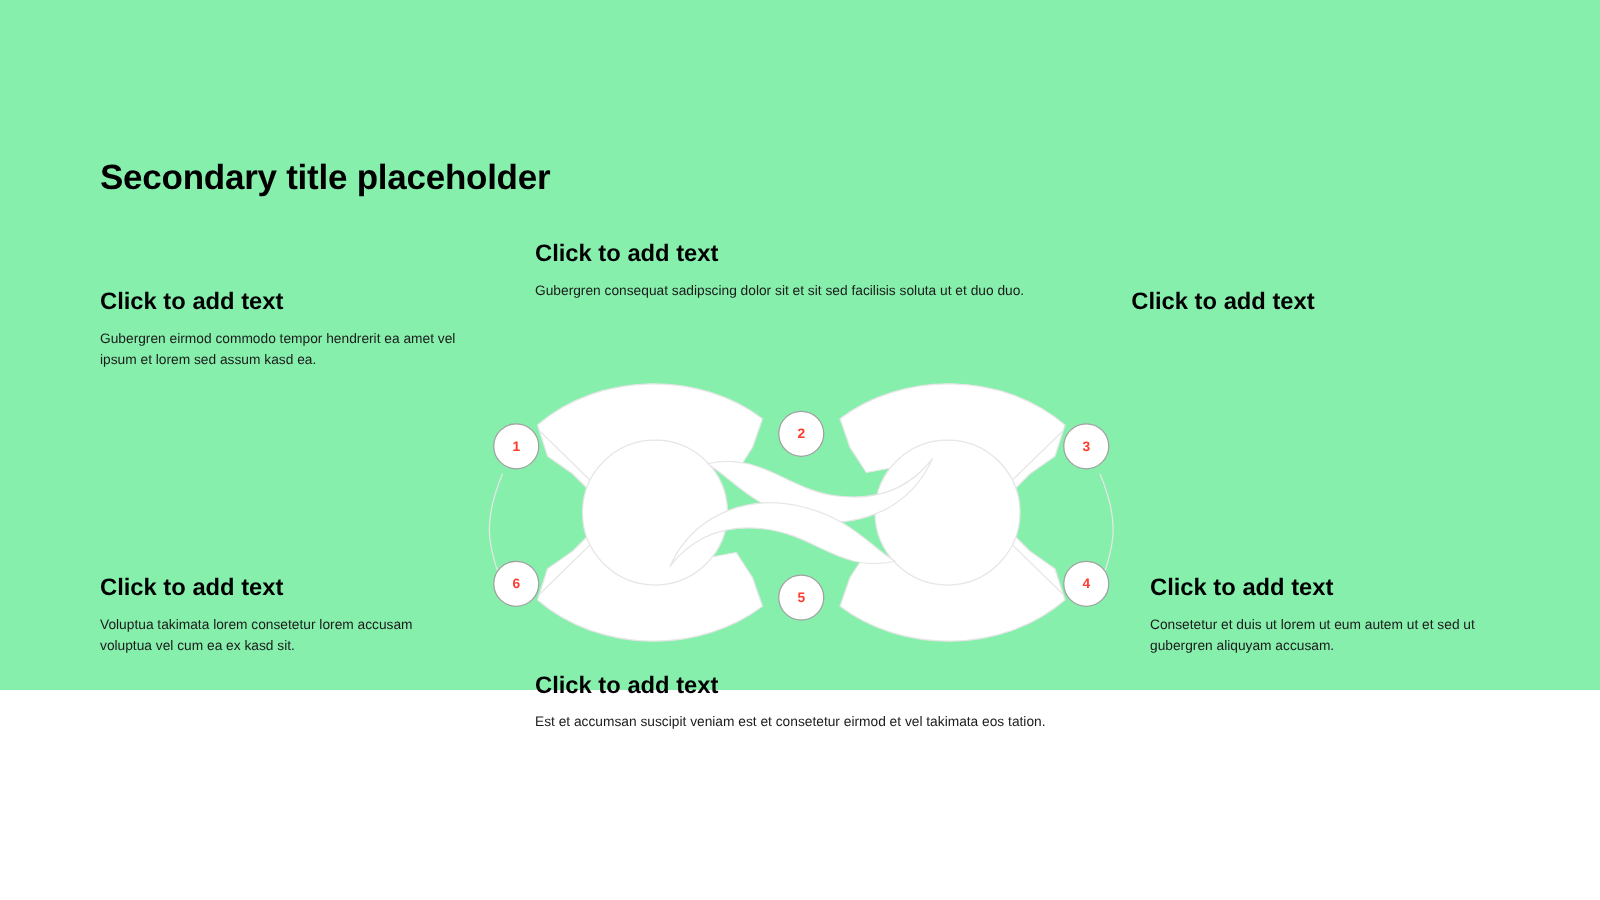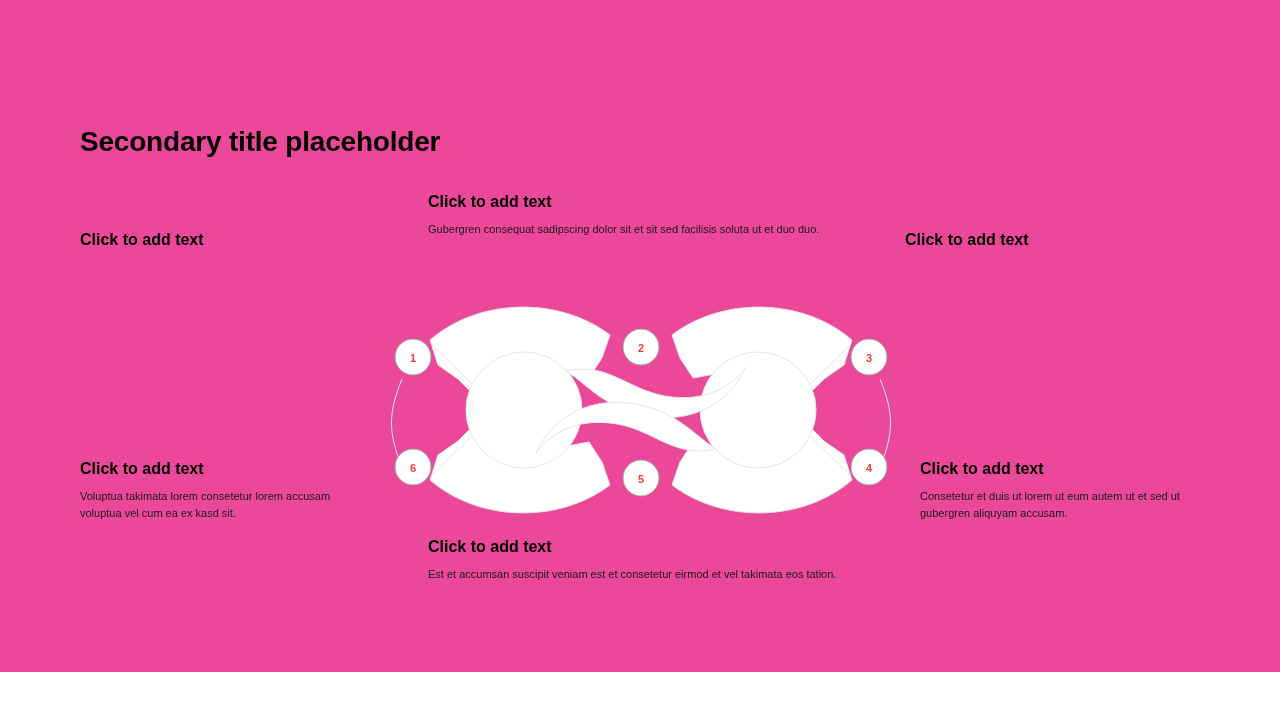--- a/index.html
+++ b/index.html
@@ -15,42 +15,42 @@
     font-family: "Liberation Sans", sans-serif;
     color: #000000;
     -webkit-font-smoothing: antialiased;
   }
 
   #slide {
     position: absolute;
     left: 0;
     top: 0;
     width: 1280px;
-    height: 672px;
-    background: #ec4899;
+    height: 552px;
+    background: #86efac;
   }
 
   
   .slide-title {
     position: absolute;
     left: 80px;
     top: 126px;
     font-size: 28px;
     font-weight: bold;
     letter-spacing: -0.2px;
     color: #000000;
     white-space: nowrap;
   }
 
   
   .text-block {
     position: absolute;
   }
   .block-heading {
-    font-size: 16px;
+    font-size: 19px;
     font-weight: bold;
     color: #000000;
     margin: 0 0 10px 0;
     line-height: 1.15;
     white-space: nowrap;
   }
   .block-body {
     font-size: 11px;
     font-weight: normal;
     color: #1a1a1a;
@@ -106,20 +106,21 @@
 </style>
 </head>
 <body>
 
 <div id="slide">
 
   <div class="slide-title">Secondary title placeholder</div>
 
   <div class="text-block tb-1">
     <div class="block-heading">Click to add text</div>
+    <div class="block-body">Gubergren eirmod commodo tempor hendrerit ea amet vel ipsum et lorem sed assum kasd ea.</div>
   </div>
 
   <div class="text-block tb-2">
     <div class="block-heading">Click to add text</div>
     <div class="block-body">Gubergren consequat sadipscing dolor sit et sit sed facilisis soluta ut et duo duo.</div>
   </div>
 
   <div class="text-block tb-3">
     <div class="block-heading">Click to add text</div>
   </div>

